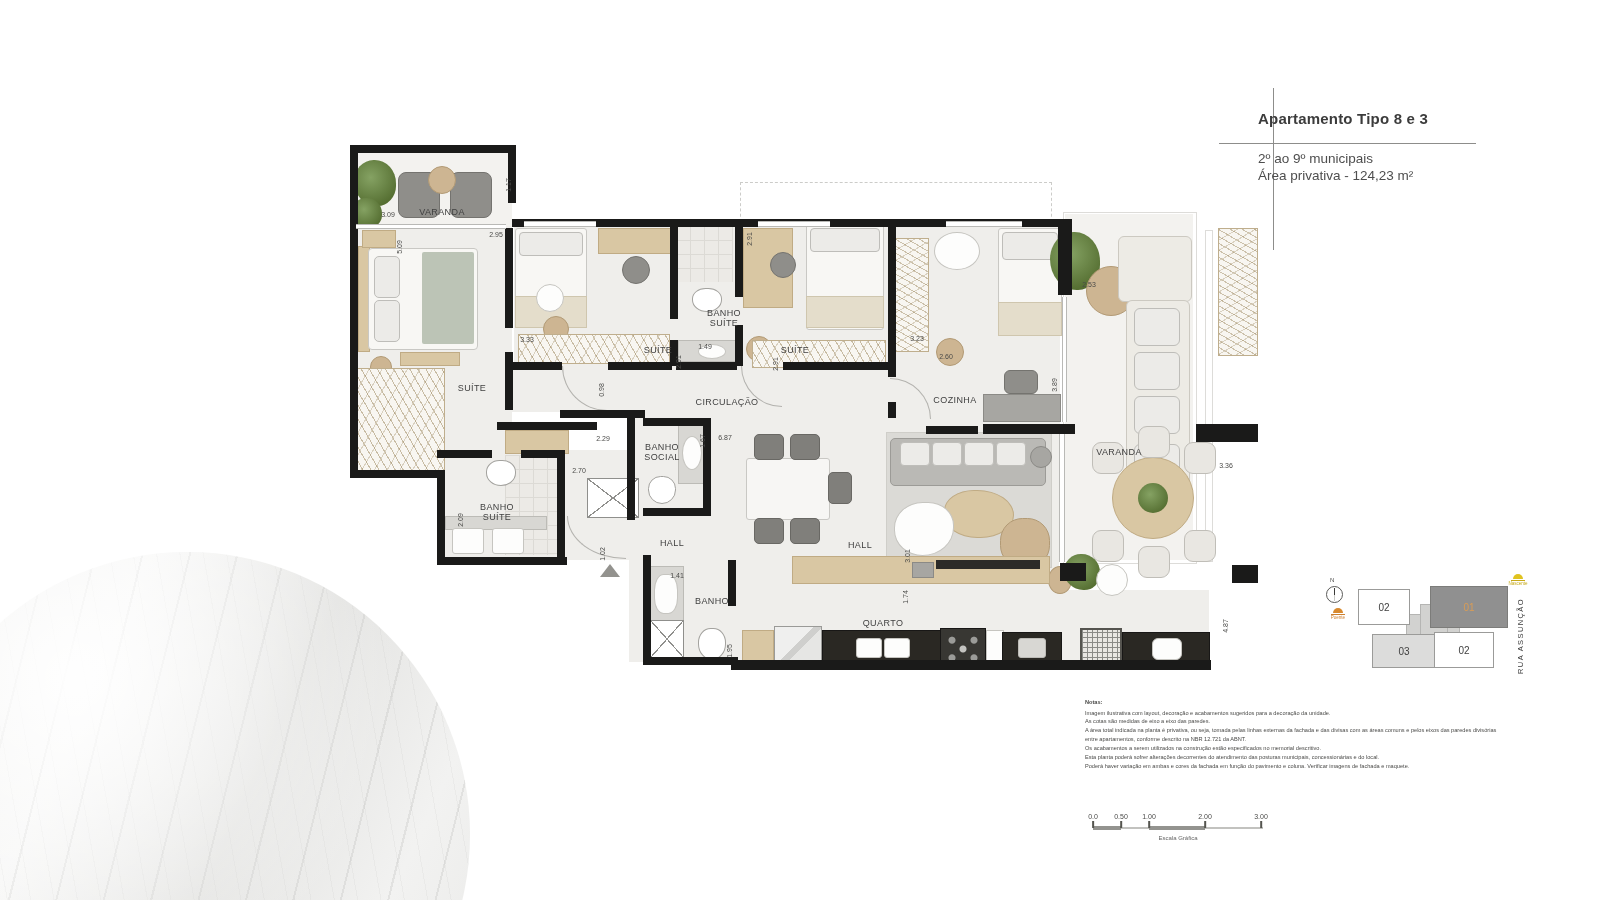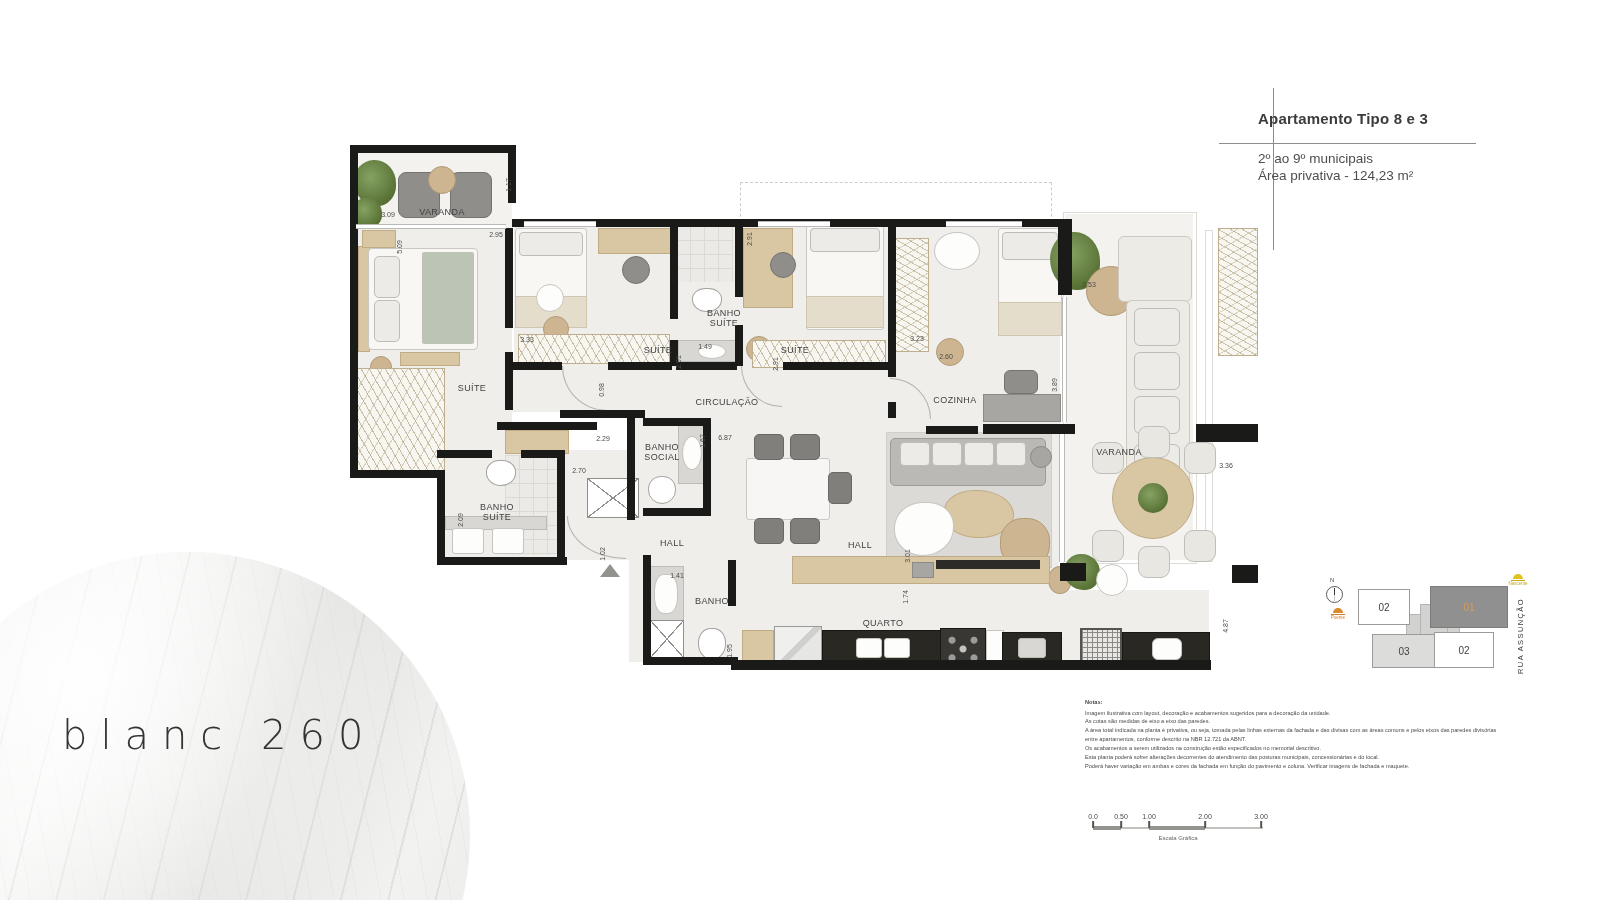--- a/index.html
+++ b/index.html
@@ -110,21 +110,20 @@
     transform:rotate(180deg);font-size:7.5px;letter-spacing:1.4px;color:#3b3b3b;}
   .entrance-arrow{position:absolute;left:600px;top:564px;width:0;height:0;z-index:6;
     border-left:10px solid transparent;border-right:10px solid transparent;border-bottom:13px solid #93928e;}
 </style>
 </head>
 <body>
 
 <div id="app">
 
   <div class="marble-circle"></div>
-  <div class="logo">blanc 260</div>
 
   <div class="tb-vline"></div>
   <div class="tb-hline"></div>
   <div class="tb-title">Apartamento Tipo 8 e 3</div>
   <div class="tb-sub" style="top:150px">2º ao 9º municipais</div>
   <div class="tb-sub" style="top:167px">Área privativa - 124,23 m²</div>
 
   <div id="plan-layer" class="abs" style="inset:0">
       <div class="abs floor2" style="left: 352px; top: 153px; width: 160px; height: 73px;"></div>
       <div class="abs floor" style="left: 354px; top: 226px; width: 158px; height: 246px;"></div>

